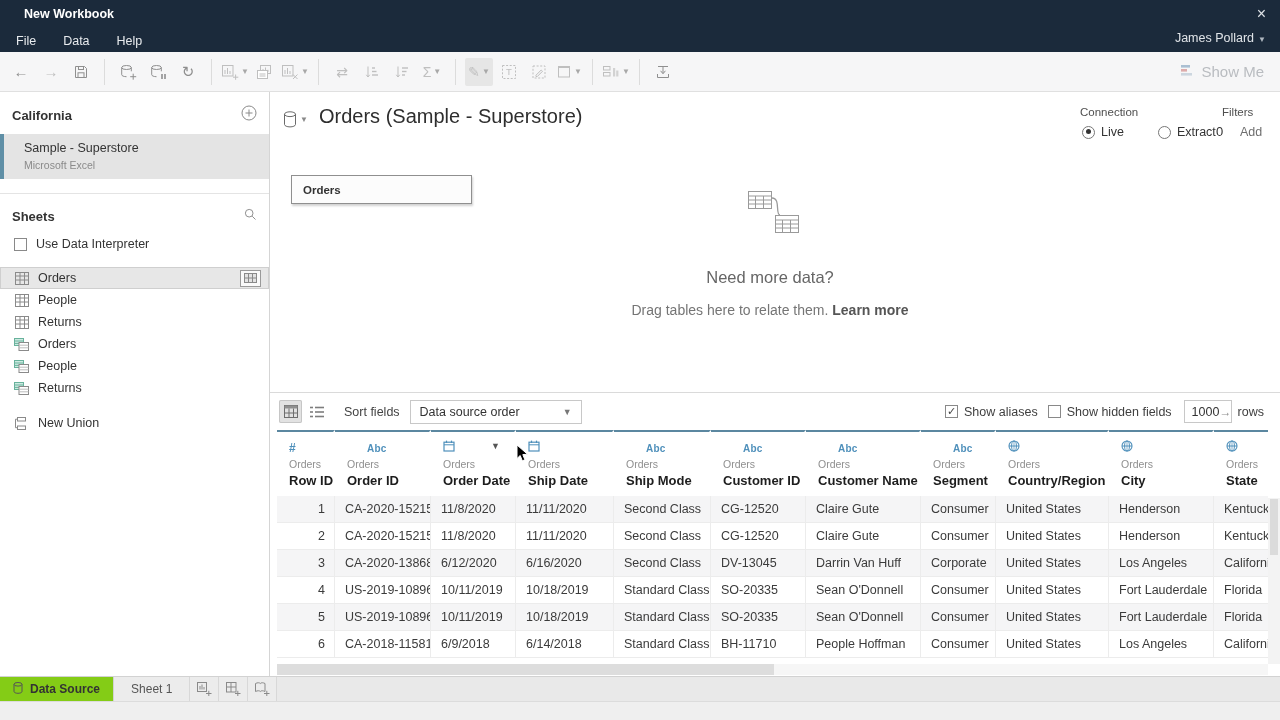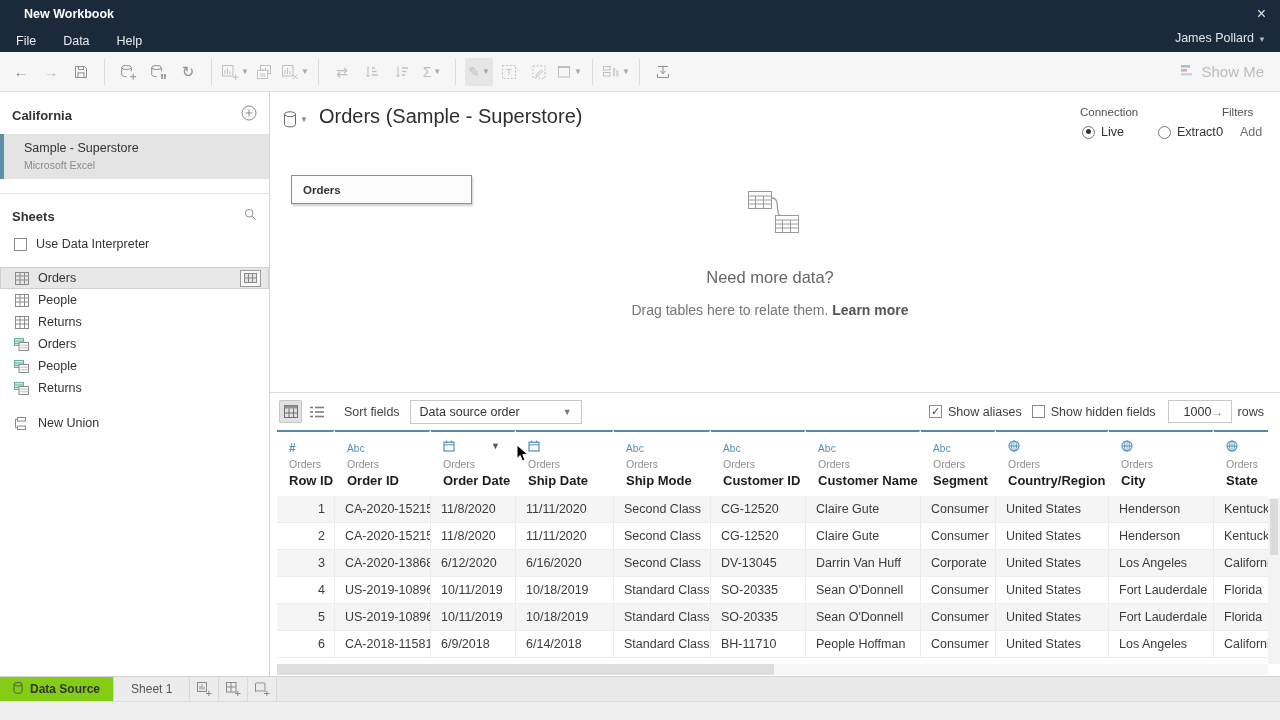--- a/index.html
+++ b/index.html
@@ -82,32 +82,32 @@
              align-items:center; padding-left:9px; background:#fff; }
   .toggle-btn { width:23px; height:23px; display:flex; align-items:center; justify-content:center;
                 color:#6e6e6e; border-radius:2px; margin-right:3px; }
   .toggle-btn.sel { background:#e2e2e2; box-shadow:inset 0 0 0 1px #c6c6c6; }
   .sort-label { margin:0 10px 0 13px; font-size:12.5px; color:#444; }
   .dropdown { width:172px; height:24px; border:1px solid #c8c8c8; background:#fff; display:flex;
               align-items:center; justify-content:space-between; padding:0 9px; font-size:12.5px; color:#333; }
   .dd-caret { font-size:9px; color:#777; }
   .gridbar-right { margin-left:auto; display:flex; align-items:center; margin-right:16px; gap:6px;
                    font-size:12.5px; color:#3f3f3f; }
-  .rows-input { width:64px; height:23px; border:1px solid #c8c8c8; background:#fff; display:flex;
-                align-items:center; justify-content:space-between; padding:0 15px; font-size:12.5px; color:#333; }
+  .rows-input { width:48px; height:23px; border:1px solid #c8c8c8; background:#fff; display:flex;
+                align-items:center; justify-content:space-between; padding:0 7px; font-size:12.5px; color:#333; }
   .rows-arrow { color:#8f8f8f; font-size:12px; }
 
   
   .grid-clip { position:absolute; top:338px; left:7px; width:991px; height:232px; overflow:hidden; }
   .g-head { display:flex; width:1037px; }
   .g-col { flex:0 0 auto; border-top:2px solid #5b87a0; border-right:2px solid #fff;
            padding:7px 0 0 12px; height:66px; background:#fff; }
   .col-type { height:15px; display:flex; align-items:center; color:#4f90bb; position:relative; }
   .t-num { font-size:12px; font-weight:bold; }
-  .t-abc { font-size:10px; font-weight:normal; letter-spacing:.2px; }
+  .t-abc { font-size:10px; font-weight:bold; letter-spacing:.2px;margin-left:20px; }
   .col-menu-caret { position:absolute; right:14px; top:2px; font-size:9px; color:#555; }
   .col-src { font-size:10.5px; color:#8f8f8f; margin-top:4px; }
   .col-name { font-size:13px; font-weight:600; color:#1d1d1d; margin-top:3px; white-space:nowrap; }
   .g-row { display:flex; width:1037px; height:27px; line-height:26px; }
   .g-cell { flex:0 0 auto; border-right:1px solid #ececec; border-bottom:1px solid #ececec;
             padding:0 8px 0 10px; font-size:12.5px; color:#3b3b3b; white-space:nowrap; overflow:hidden;
             background:#fff; }
   .g-row.stripe .g-cell { background:#f5f5f6; }
   .g-cell.num { text-align:right; padding-right:9px; }
   .hscroll { position:absolute; left:7px; top:572px; width:991px; height:11px; background:#f6f6f6; }

